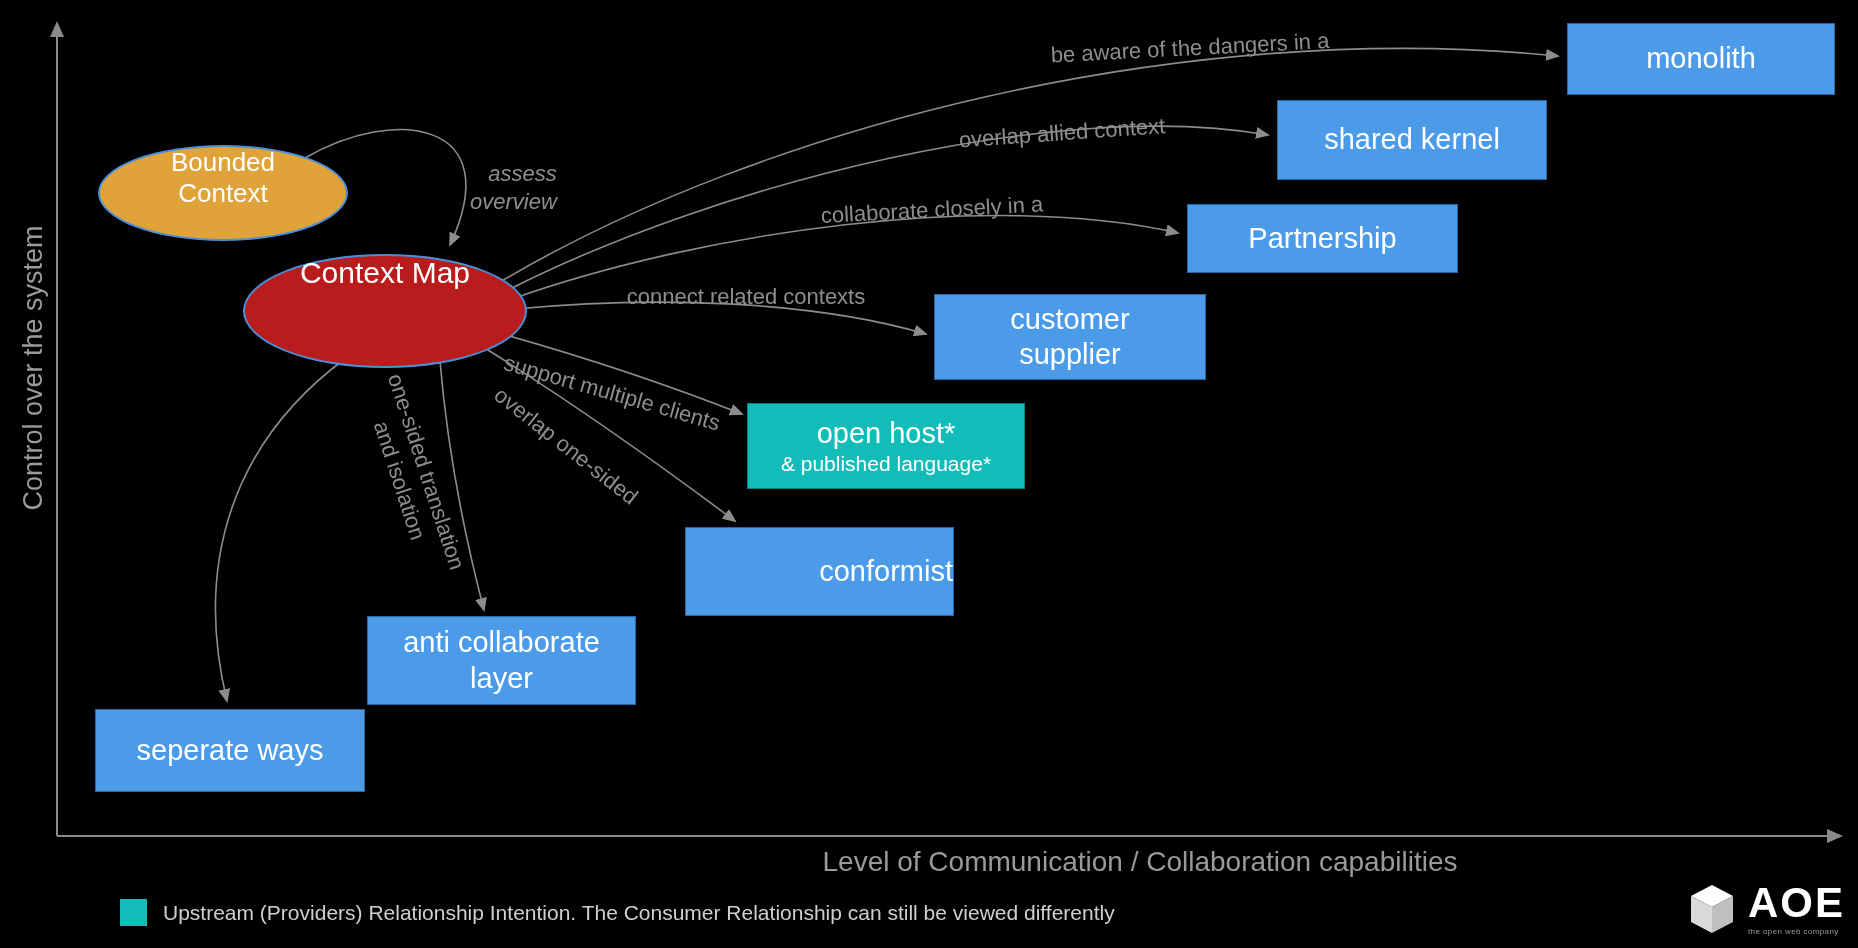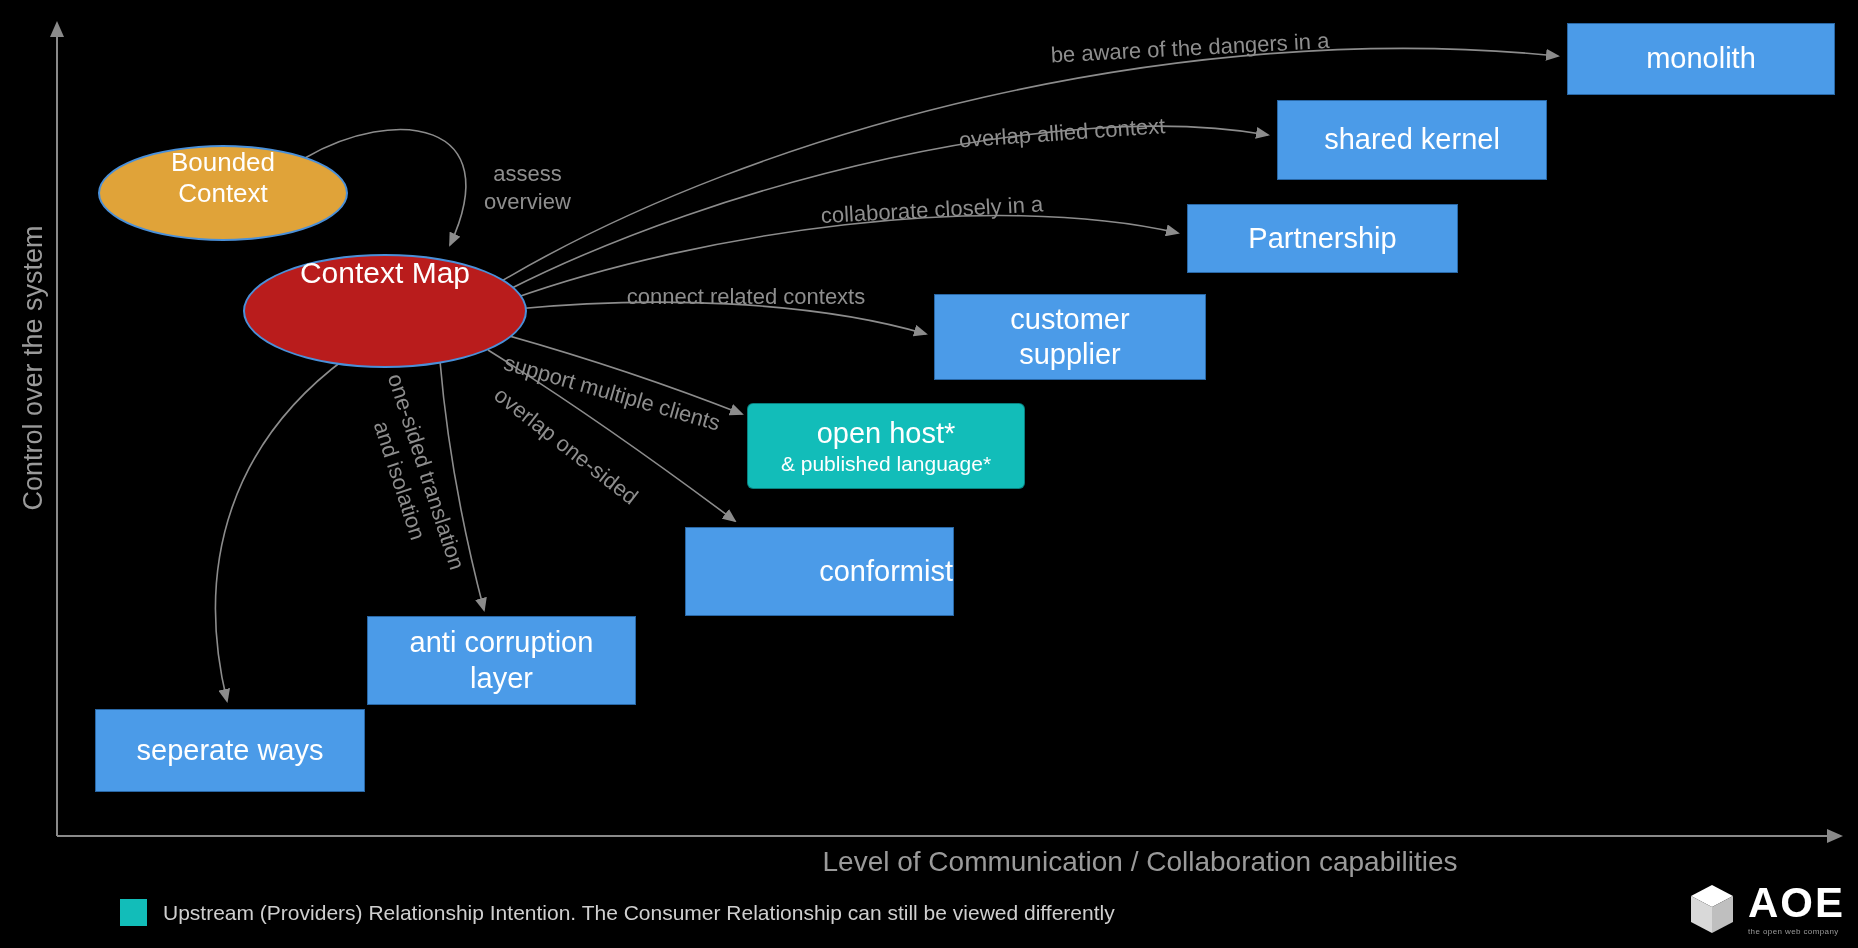--- a/index.html
+++ b/index.html
@@ -20,21 +20,21 @@
     color: #fff;
     display: flex;
     flex-direction: column;
     align-items: center;
     justify-content: center;
     text-align: center;
     font-size: 29px;
     line-height: 1.22;
     box-sizing: border-box;
   }
-  .box.teal { background: #12BDB9; border-color: rgba(0,80,80,0.55); border-radius: 6px; }
+  .box.teal { background: #12BDB9; border-color: rgba(0,80,80,0.55); }
   .box .sub { font-size: 21px; }
 
   .ellipse {
     position: absolute;
     border-radius: 50%;
     border: 2px solid #4A90D9;
     display: flex;
     flex-direction: column;
     align-items: center;
     text-align: center;
@@ -145,28 +145,28 @@
     <span>supplier</span>
   </div>
   <div class="box teal" style="left:747px; top:403px; width:278px; height:86px;">
     <span>open host*</span>
     <span class="sub">&amp; published language*</span>
   </div>
   <div class="box" style="left:685px; top:527px; width:269px; height:89px;align-items:flex-end;">
     <span>conformist</span>
   </div>
   <div class="box" style="left:367px; top:616px; width:269px; height:89px;">
-    <span>anti corruption</span>
+    <span>anti collaborate</span>
     <span>layer</span>
   </div>
   <div class="box" style="left:95px; top:709px; width:270px; height:83px;">
     <span>seperate ways</span>
   </div>
 
-  <div class="edge-label" style="left:484px; top:187px; transform:translate(0,-50%); text-align:center;">
+  <div class="edge-label" style="left:470px; top:187px; transform:translate(0,-50%); text-align:right;font-style:italic;">
     <div>assess</div>
     <div>overview</div>
   </div>
   <div class="edge-label" style="left:1190px; top:48px; transform:translate(-50%,-50%) rotate(-3deg);">be aware of the dangers in a</div>
   <div class="edge-label" style="left:1062px; top:133px; transform:translate(-50%,-50%) rotate(-4deg);">overlap allied context</div>
   <div class="edge-label" style="left:932px; top:210px; transform:translate(-50%,-50%) rotate(-3deg);">collaborate closely in a</div>
   <div class="edge-label" style="left:746px; top:297px; transform:translate(-50%,-50%);">connect related contexts</div>
   <div class="edge-label" style="left:612px; top:393px; transform:translate(-50%,-50%) rotate(16deg);">support multiple clients</div>
   <div class="edge-label" style="left:566px; top:446px; transform:translate(-50%,-50%) rotate(38deg);">overlap one-sided</div>
   <div class="edge-label" style="left:413px; top:476px; transform:translate(-50%,-50%) rotate(72deg);">

